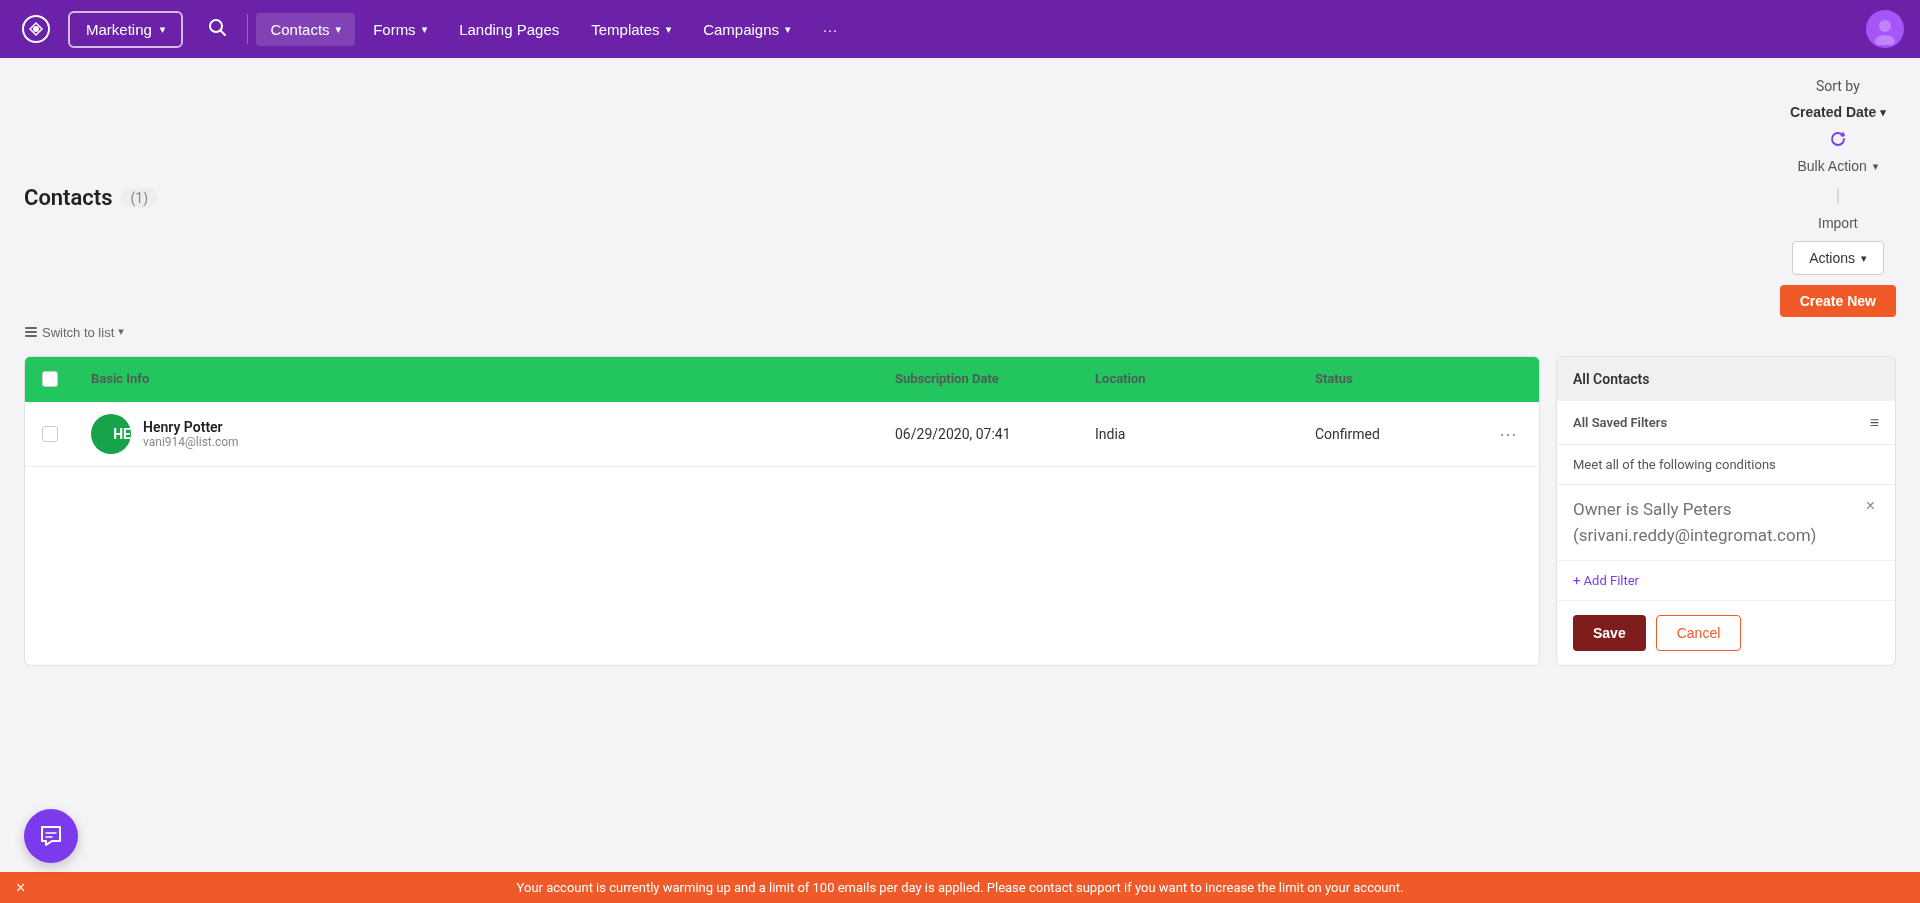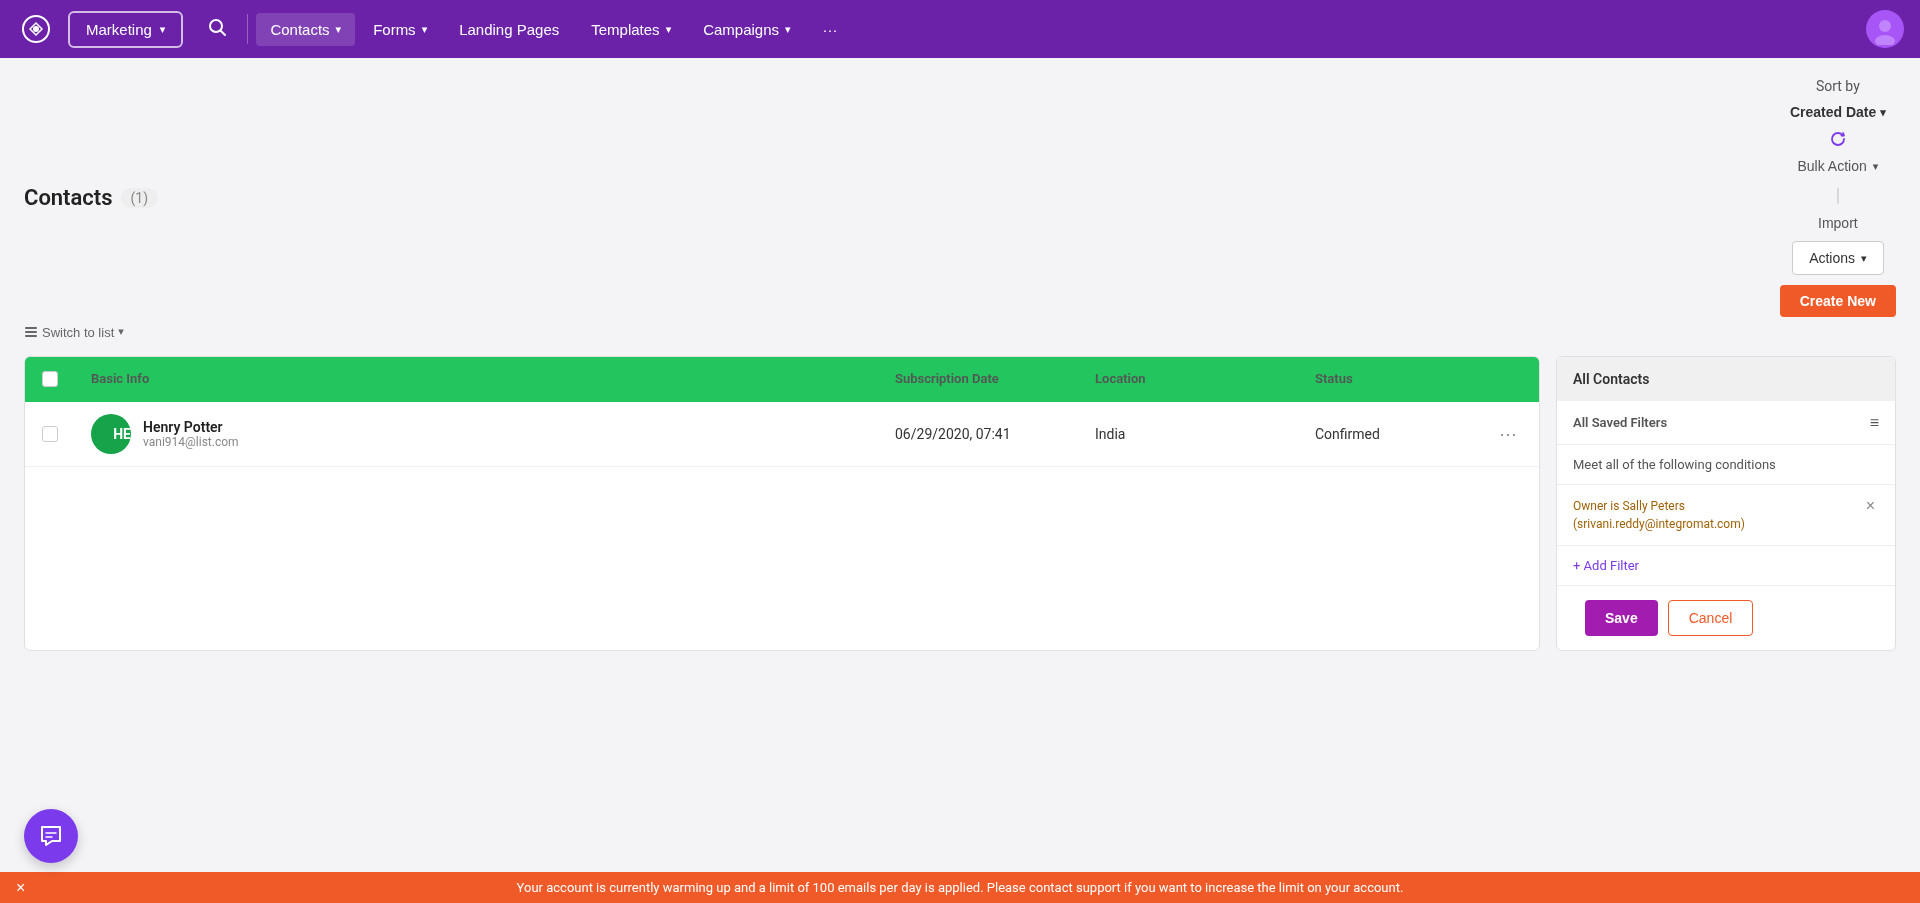--- a/index.html
+++ b/index.html
@@ -207,41 +207,40 @@
     .filter-meet-text {
       padding: 12px 16px;
       font-size: 13px; color: #555;
       border-bottom: 1px solid #eee;
     }
     .filter-condition {
       padding: 12px 16px;
       display: flex; align-items: flex-start; justify-content: space-between;
       border-bottom: 1px solid #eee;
     }
-    .filter-condition-text { font-size: 12px; color: #a16207; line-height: 1.5; }
+    .filter-condition-text { font-size: 17px; color: #737373; line-height: 1.5; }
     .filter-remove-btn {
       background: none; border: none; cursor: pointer;
       font-size: 16px; color: #888; padding: 0 4px;
     }
     .add-filter-row {
       padding: 12px 16px;
       display: flex; align-items: center; gap: 6px;
       font-size: 13px; color: #7c3aed; cursor: pointer;
       border-bottom: 1px solid #eee;
     }
     .filter-actions {
       padding: 14px 16px;
       display: flex; gap: 10px;
     }
     .save-filter-btn {
-      background: #a21caf; border: none;
+      background: #7f1d1d; border: none;
       border-radius: 4px; padding: 9px 20px;
       font-size: 14px; color: #fff; cursor: pointer;
       font-weight: 600;
-      margin-left: 12px;
     }
     .cancel-filter-btn {
       background: #fff; border: 1px solid #f05a28;
       border-radius: 4px; padding: 9px 20px;
       font-size: 14px; color: #f05a28; cursor: pointer;
     }
 
     
     .chat-widget {
       position: fixed;

